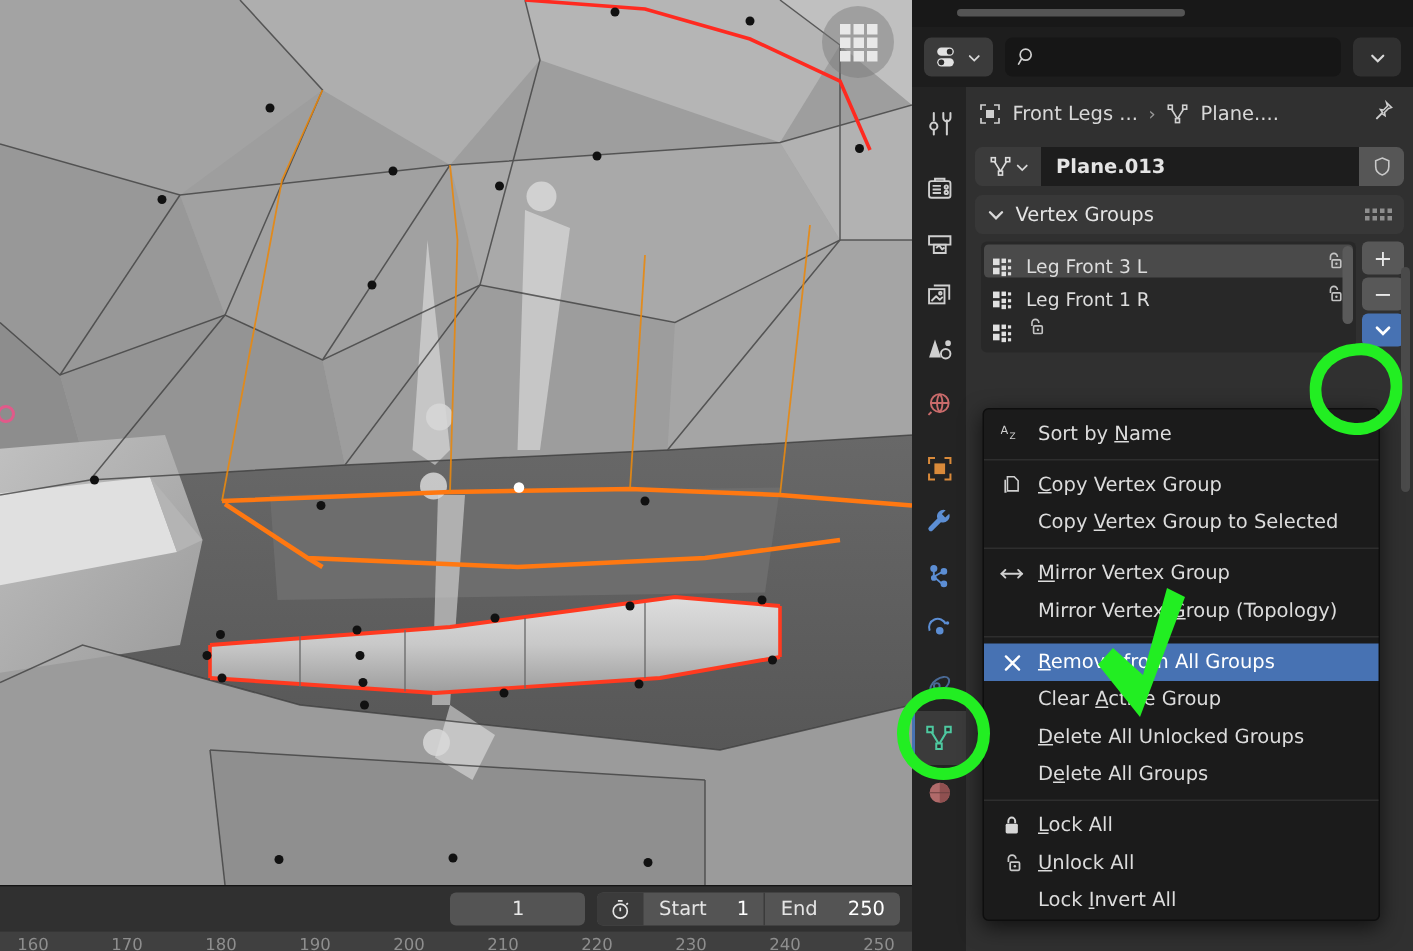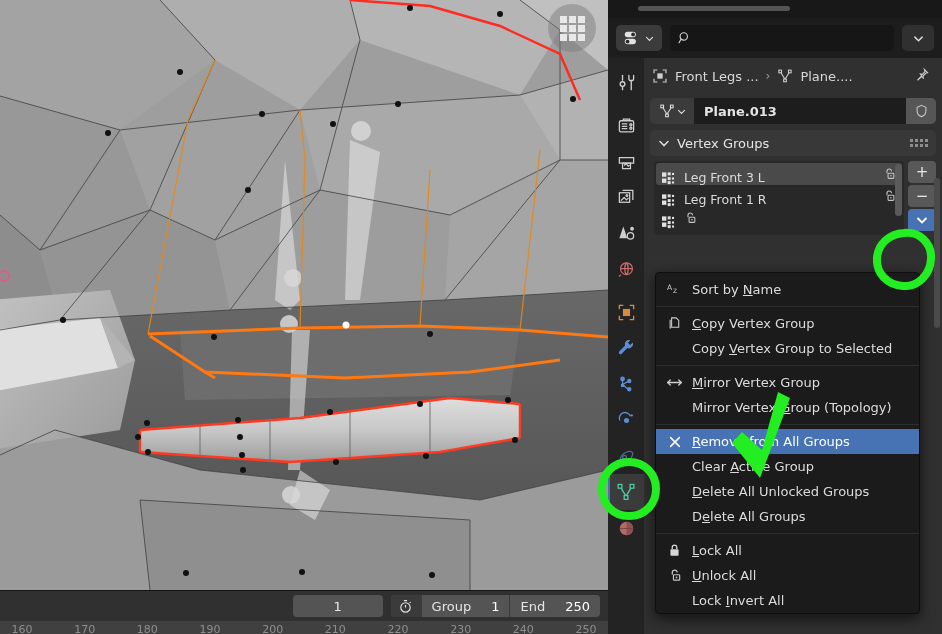--- a/index.html
+++ b/index.html
@@ -298,21 +298,21 @@
       <div class="tl-group">
         <div class="tl-clock">
           <svg width="15" height="15" viewBox="0 0 24 24" fill="none" stroke="#e4e4e4" stroke-width="1.8">
             <circle cx="12" cy="13.5" r="7.5"></circle>
               <path d="M12 13.5V9.5"></path>
             <path d="M9.5 2.5h5"></path>
               <path d="M18.5 6.5l1.6-1.6"></path>
           </svg>
         </div>
         <div class="tl-seg">
-          <span class="lbl">Group</span>
+          <span class="lbl">Start</span>
           <span class="val">1</span>
         </div>
         <div class="tl-seg">
           <span class="lbl">End</span>
           <span class="val">250</span>
         </div>
       </div>
     </div>
     <div id="tl-ruler">
         <span class="tick" style="left: 22px;">160</span>

